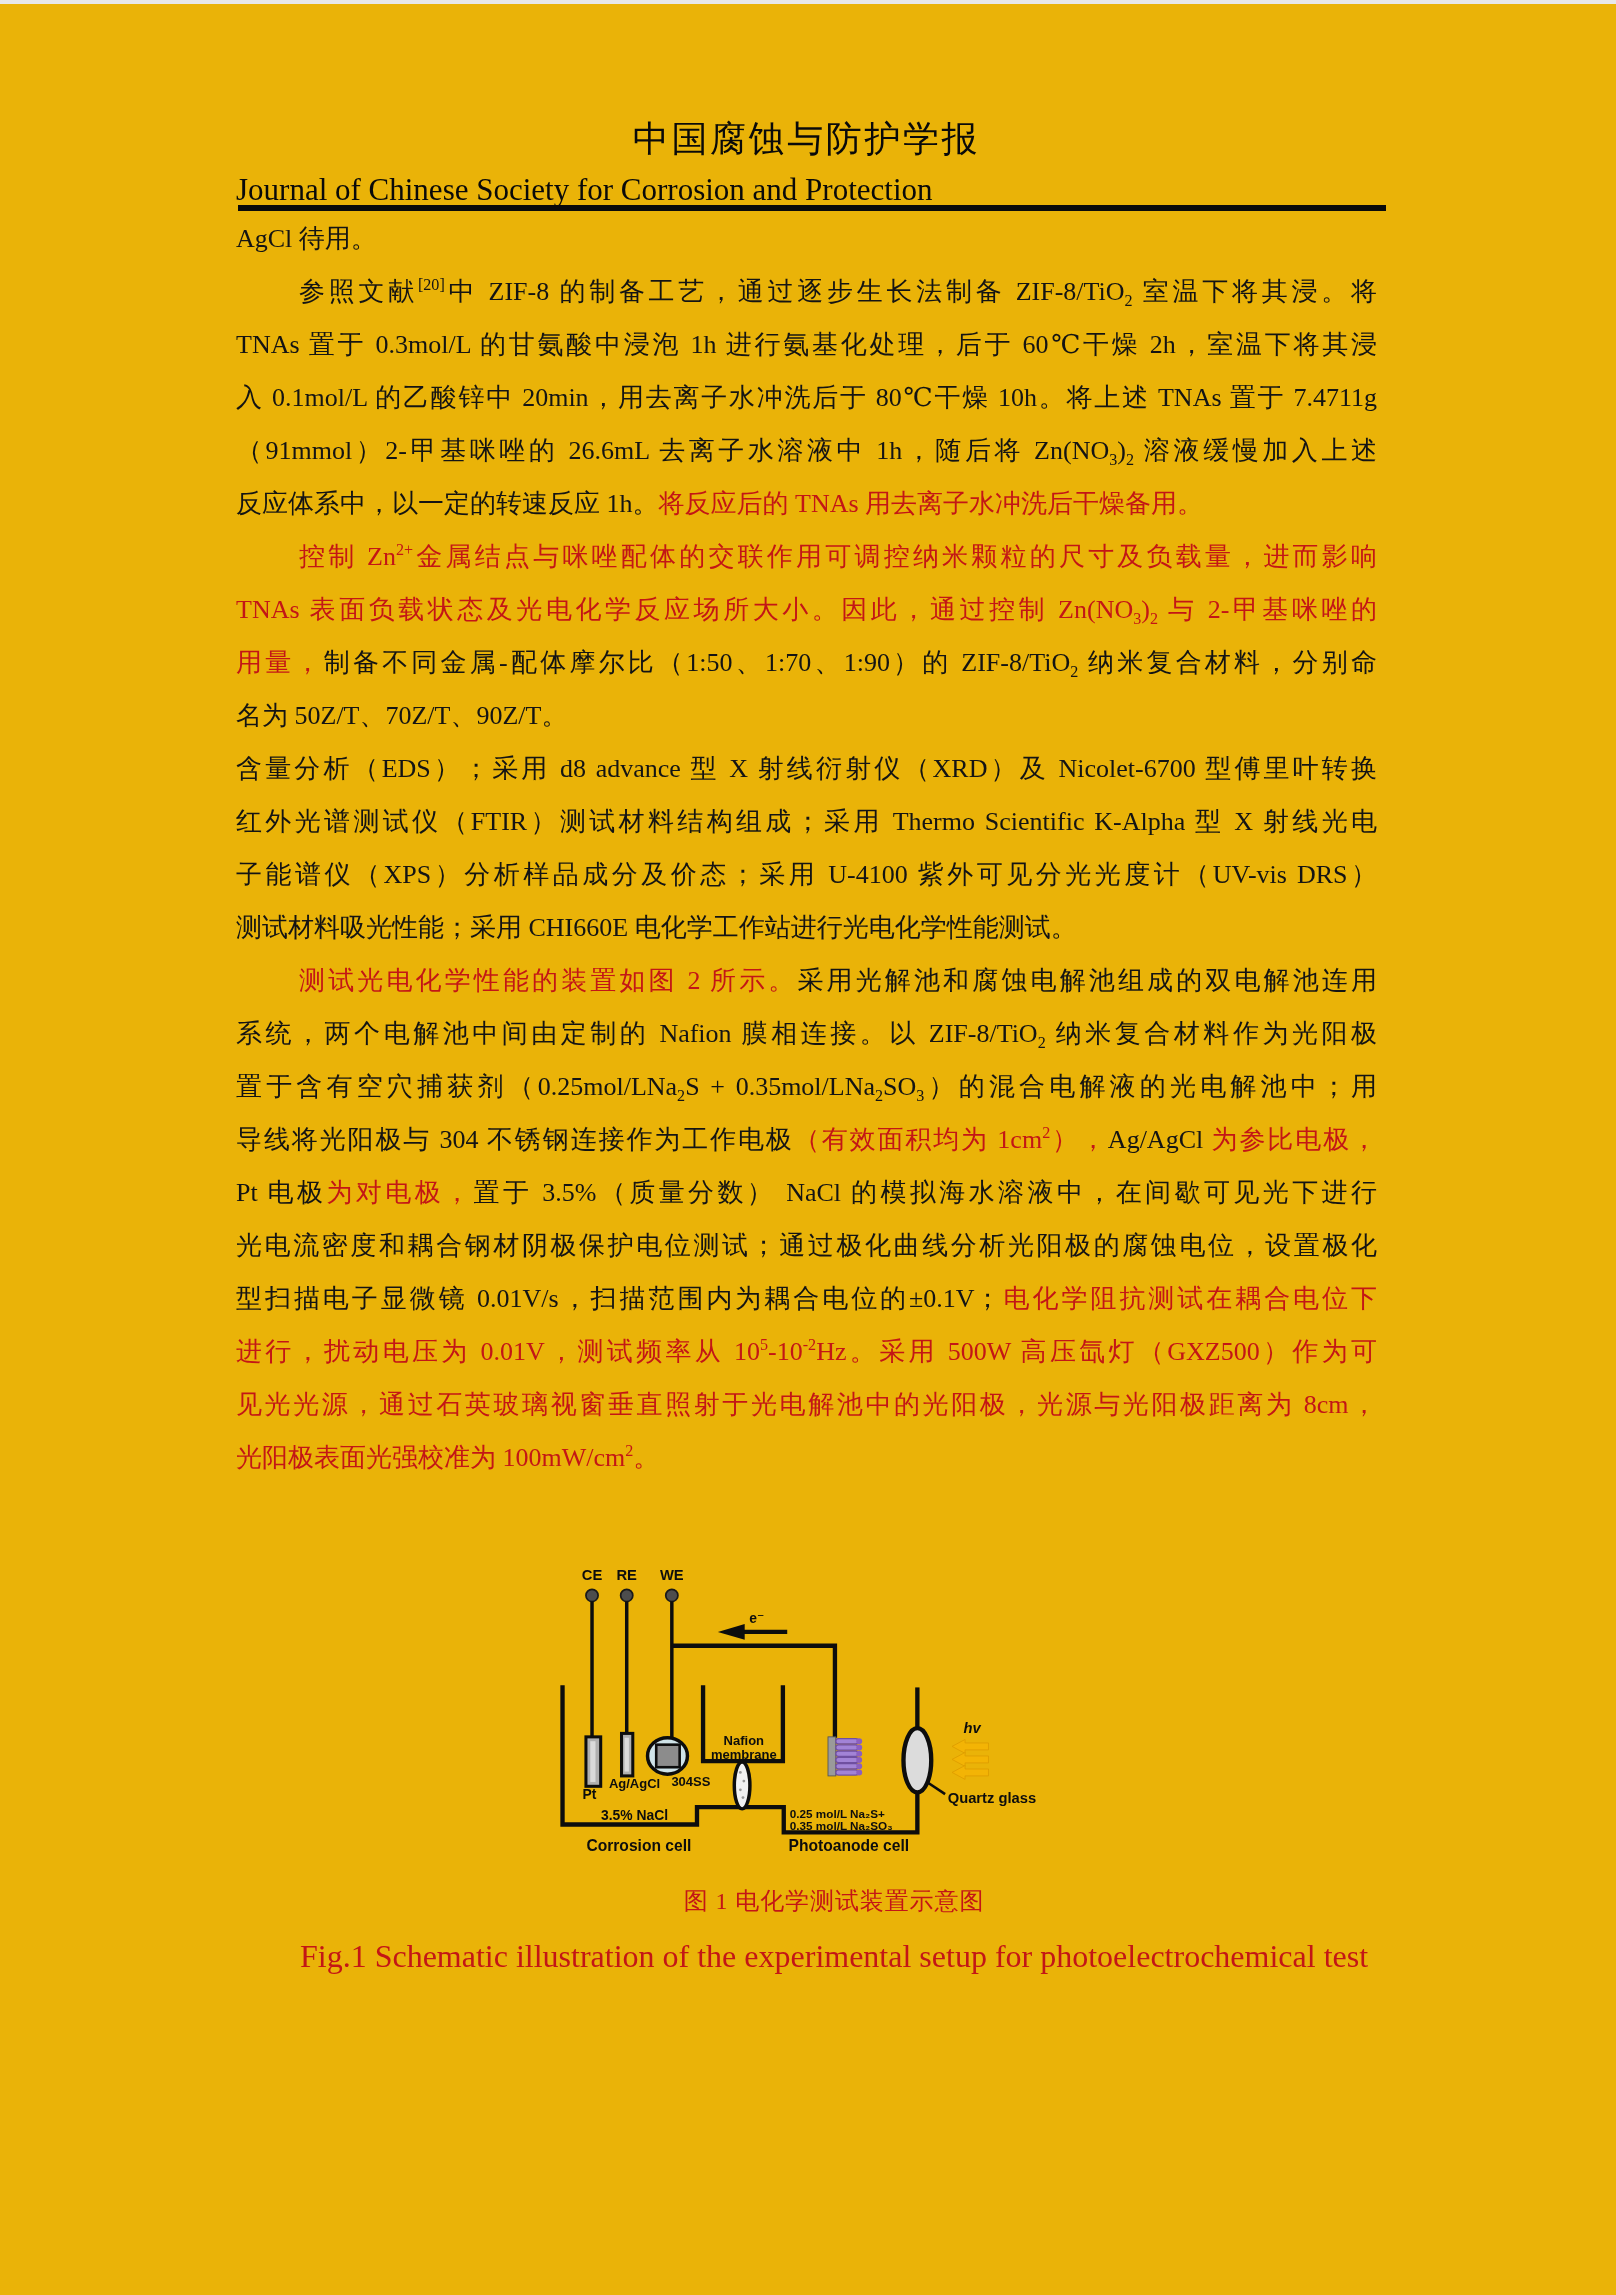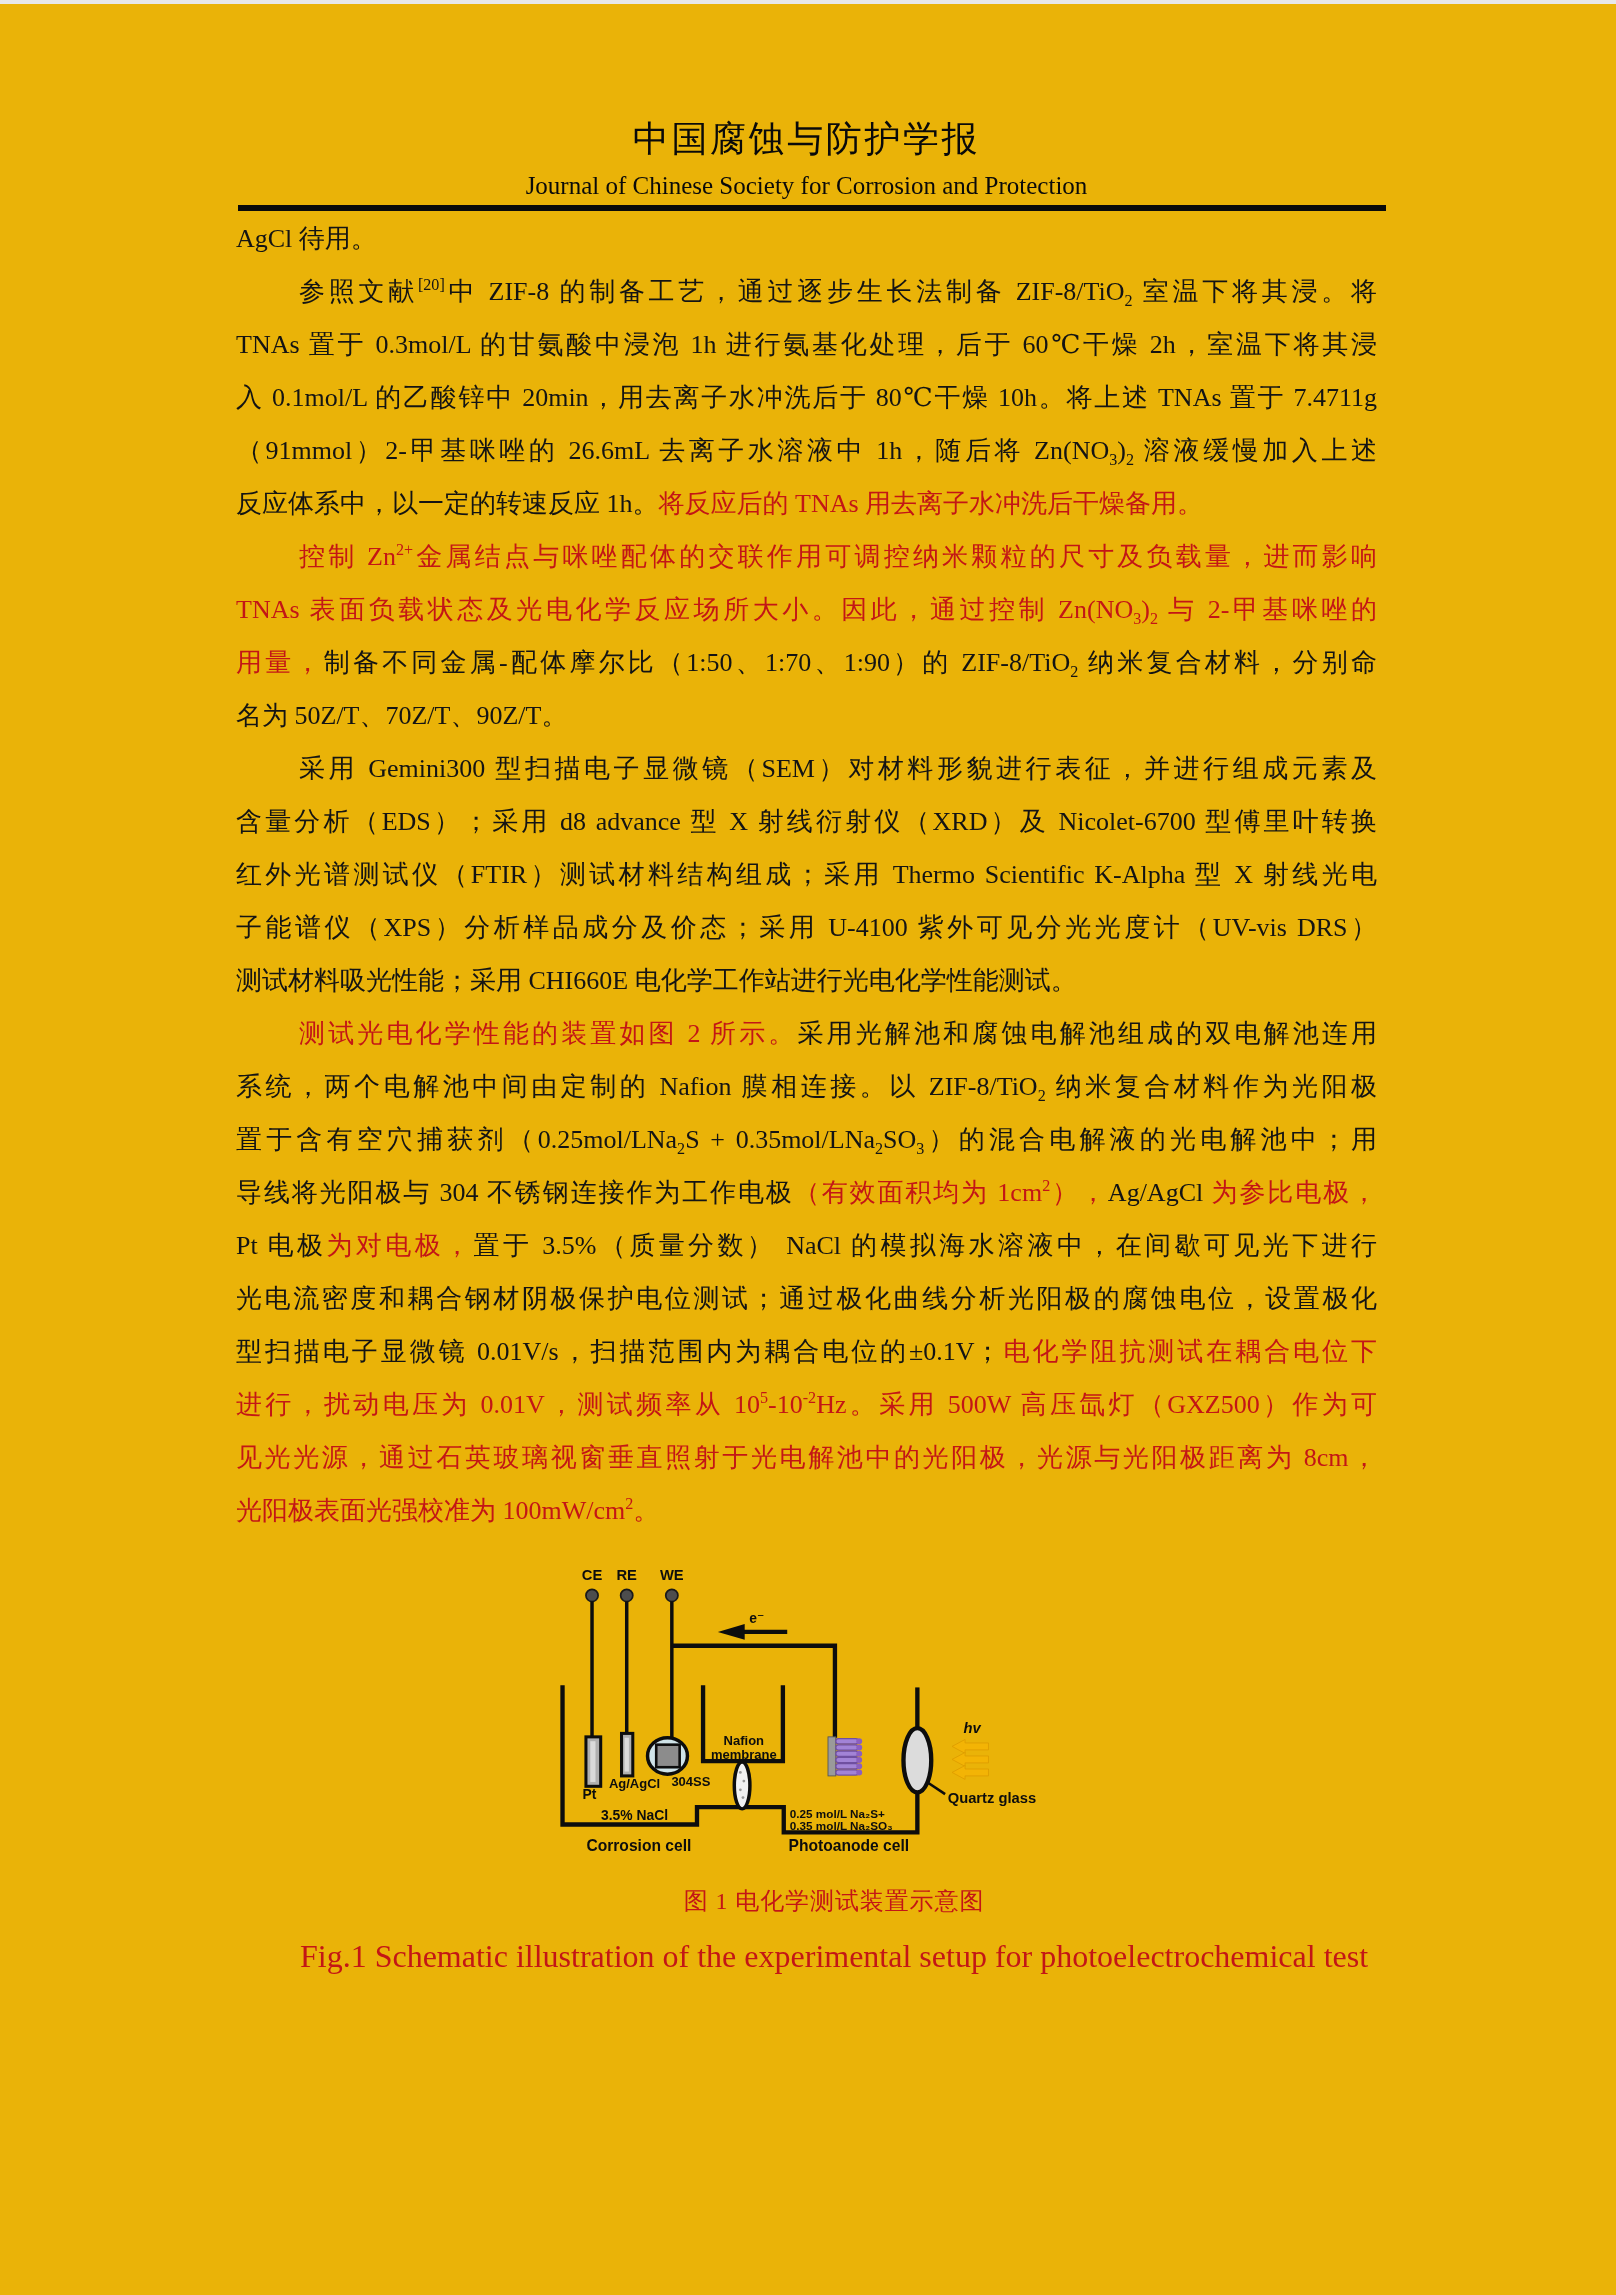--- a/index.html
+++ b/index.html
@@ -3,22 +3,22 @@
 <meta charset="utf-8">
 <style>
   html,body{margin:0;padding:0;background:#e8e8e8;}
   .page{
     position:relative;width:1616px;height:2295px;background:#eab308;
     font-family:"Liberation Serif","DejaVu Serif",serif;color:#111;
     overflow:hidden;margin:4px auto;
   }
   .jtitle{position:absolute;left:236px;top:111px;width:1141px;text-align:center;
     font-size:36px;letter-spacing:2.6px;color:#0a0a0a;}
-  .jsub{position:absolute;left:236px;top:168px;width:1141px;text-align:center;
-    font-size:25px;color:#0a0a0a;}
+  .jsub{position:absolute;left:236px;top:168px;width:1141px;
+    font-size:31px;color:#0a0a0a;}
   .rule{position:absolute;left:238px;top:201px;width:1148px;height:6px;background:#0a0a0a;}
   .bodytext{position:absolute;left:236px;top:208px;width:1141px;}
   .ln{font-size:26px;line-height:53px;height:53px;text-align:justify;
     text-align-last:justify;color:#141414;}
   .ln.pl{text-align-last:left;}
   .ln.ind{text-indent:63px;}
   .ln sup,.ln sub{font-size:0.62em;line-height:0;}
   .red{color:#c31616;}
   .figwrap{position:absolute;left:486px;top:1542px;width:625px;height:321px;}
   .capzh{position:absolute;left:261px;top:1881px;width:1146px;text-align:center;
@@ -40,21 +40,20 @@
       <div class="ln pl"><span>AgCl 待用。</span></div>
       <div class="ln ind"><span>参照文献</span><sup><span>[20]</span></sup><span>中 ZIF-8 的制备工艺，通过逐步生长法制备 ZIF-8/TiO</span><sub><span>2</span></sub><span> 室温下将其浸。将</span></div>
       <div class="ln"><span>TNAs 置于 0.3mol/L 的甘氨酸中浸泡 1h 进行氨基化处理，后于 60℃干燥 2h，室温下将其浸</span></div>
       <div class="ln"><span>入 0.1mol/L 的乙酸锌中 20min，用去离子水冲洗后于 80℃干燥 10h。将上述 TNAs 置于 7.4711g</span></div>
       <div class="ln"><span>（91mmol）2-甲基咪唑的 26.6mL 去离子水溶液中 1h，随后将 Zn(NO</span><sub><span>3</span></sub><span>)</span><sub><span>2</span></sub><span> 溶液缓慢加入上述</span></div>
       <div class="ln pl"><span>反应体系中，以一定的转速反应 1h。</span><span class="red">将反应后的 TNAs 用去离子水冲洗后干燥备用。</span></div>
       <div class="ln ind"><span class="red">控制 Zn</span><sup><span class="red">2+</span></sup><span class="red">金属结点与咪唑配体的交联作用可调控纳米颗粒的尺寸及负载量，进而影响</span></div>
       <div class="ln"><span class="red">TNAs 表面负载状态及光电化学反应场所大小。因此，通过控制 Zn(NO</span><sub><span class="red">3</span></sub><span class="red">)</span><sub><span class="red">2</span></sub><span class="red"> 与 2-甲基咪唑的</span></div>
       <div class="ln"><span class="red">用量，</span><span>制备不同金属-配体摩尔比（1:50、1:70、1:90）的 ZIF-8/TiO</span><sub><span>2</span></sub><span> 纳米复合材料，分别命</span></div>
       <div class="ln pl"><span>名为 50Z/T、70Z/T、90Z/T。</span></div>
-      <div class="ln ind"><span>采用 Gemini300 型扫描电子显微镜（SEM）对材料形貌进行表征，并进行组成元素及</span></div>
       <div class="ln"><span>含量分析（EDS）；采用 d8 advance 型 X 射线衍射仪（XRD）及 Nicolet-6700 型傅里叶转换</span></div>
       <div class="ln"><span>红外光谱测试仪（FTIR）测试材料结构组成；采用 Thermo Scientific K-Alpha 型 X 射线光电</span></div>
       <div class="ln"><span>子能谱仪（XPS）分析样品成分及价态；采用 U-4100 紫外可见分光光度计（UV-vis DRS）</span></div>
       <div class="ln pl"><span>测试材料吸光性能；采用 CHI660E 电化学工作站进行光电化学性能测试。</span></div>
       <div class="ln ind"><span class="red">测试光电化学性能的装置如图 2 所示。</span><span>采用光解池和腐蚀电解池组成的双电解池连用</span></div>
       <div class="ln"><span>系统，两个电解池中间由定制的 Nafion 膜相连接。以 ZIF-8/TiO</span><sub><span>2</span></sub><span> 纳米复合材料作为光阳极</span></div>
       <div class="ln"><span>置于含有空穴捕获剂（0.25mol/LNa</span><sub><span>2</span></sub><span>S + 0.35mol/LNa</span><sub><span>2</span></sub><span>SO</span><sub><span>3</span></sub><span>）的混合电解液的光电解池中；用</span></div>
       <div class="ln"><span>导线将光阳极与 304 不锈钢连接作为工作电极</span><span class="red">（有效面积均为 1cm</span><sup><span class="red">2</span></sup><span class="red">），</span><span>Ag/AgCl </span><span class="red">为参比电极，</span></div>
       <div class="ln"><span>Pt 电极</span><span class="red">为对电极，</span><span>置于 3.5%（质量分数）&nbsp;NaCl 的模拟海水溶液中，在间歇可见光下进行</span></div>
       <div class="ln"><span>光电流密度和耦合钢材阴极保护电位测试；通过极化曲线分析光阳极的腐蚀电位，设置极化</span></div>

